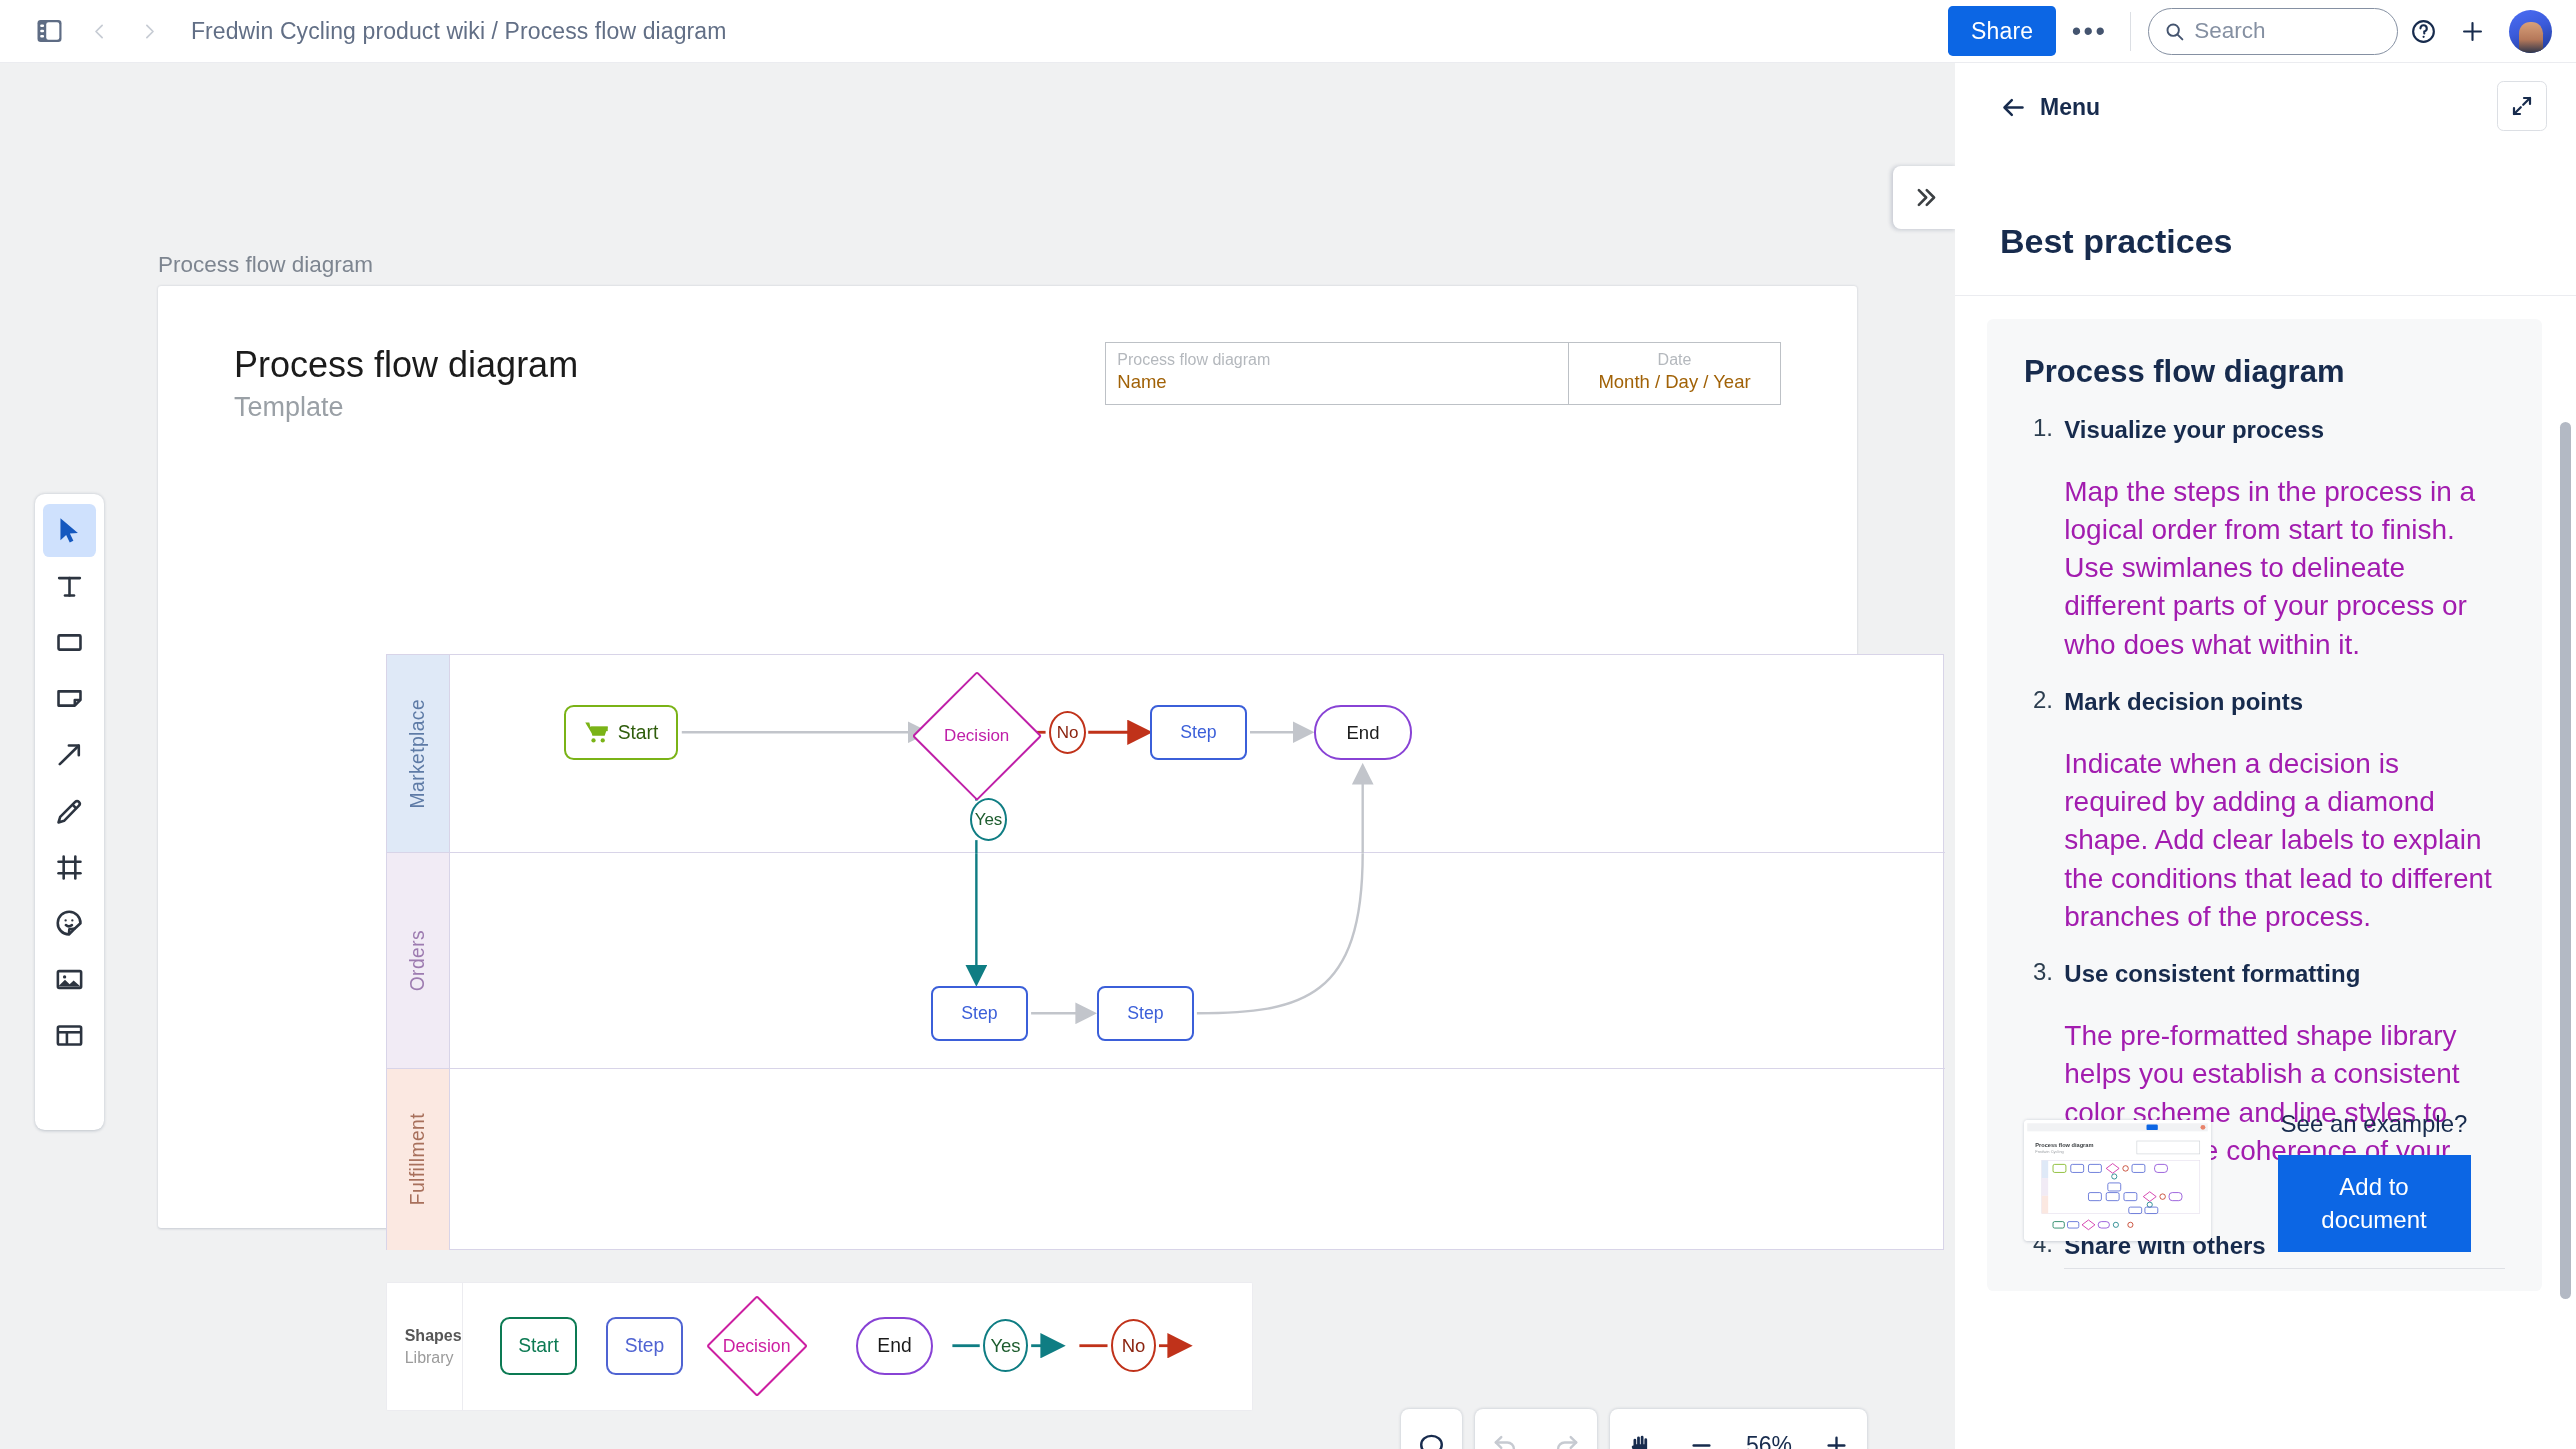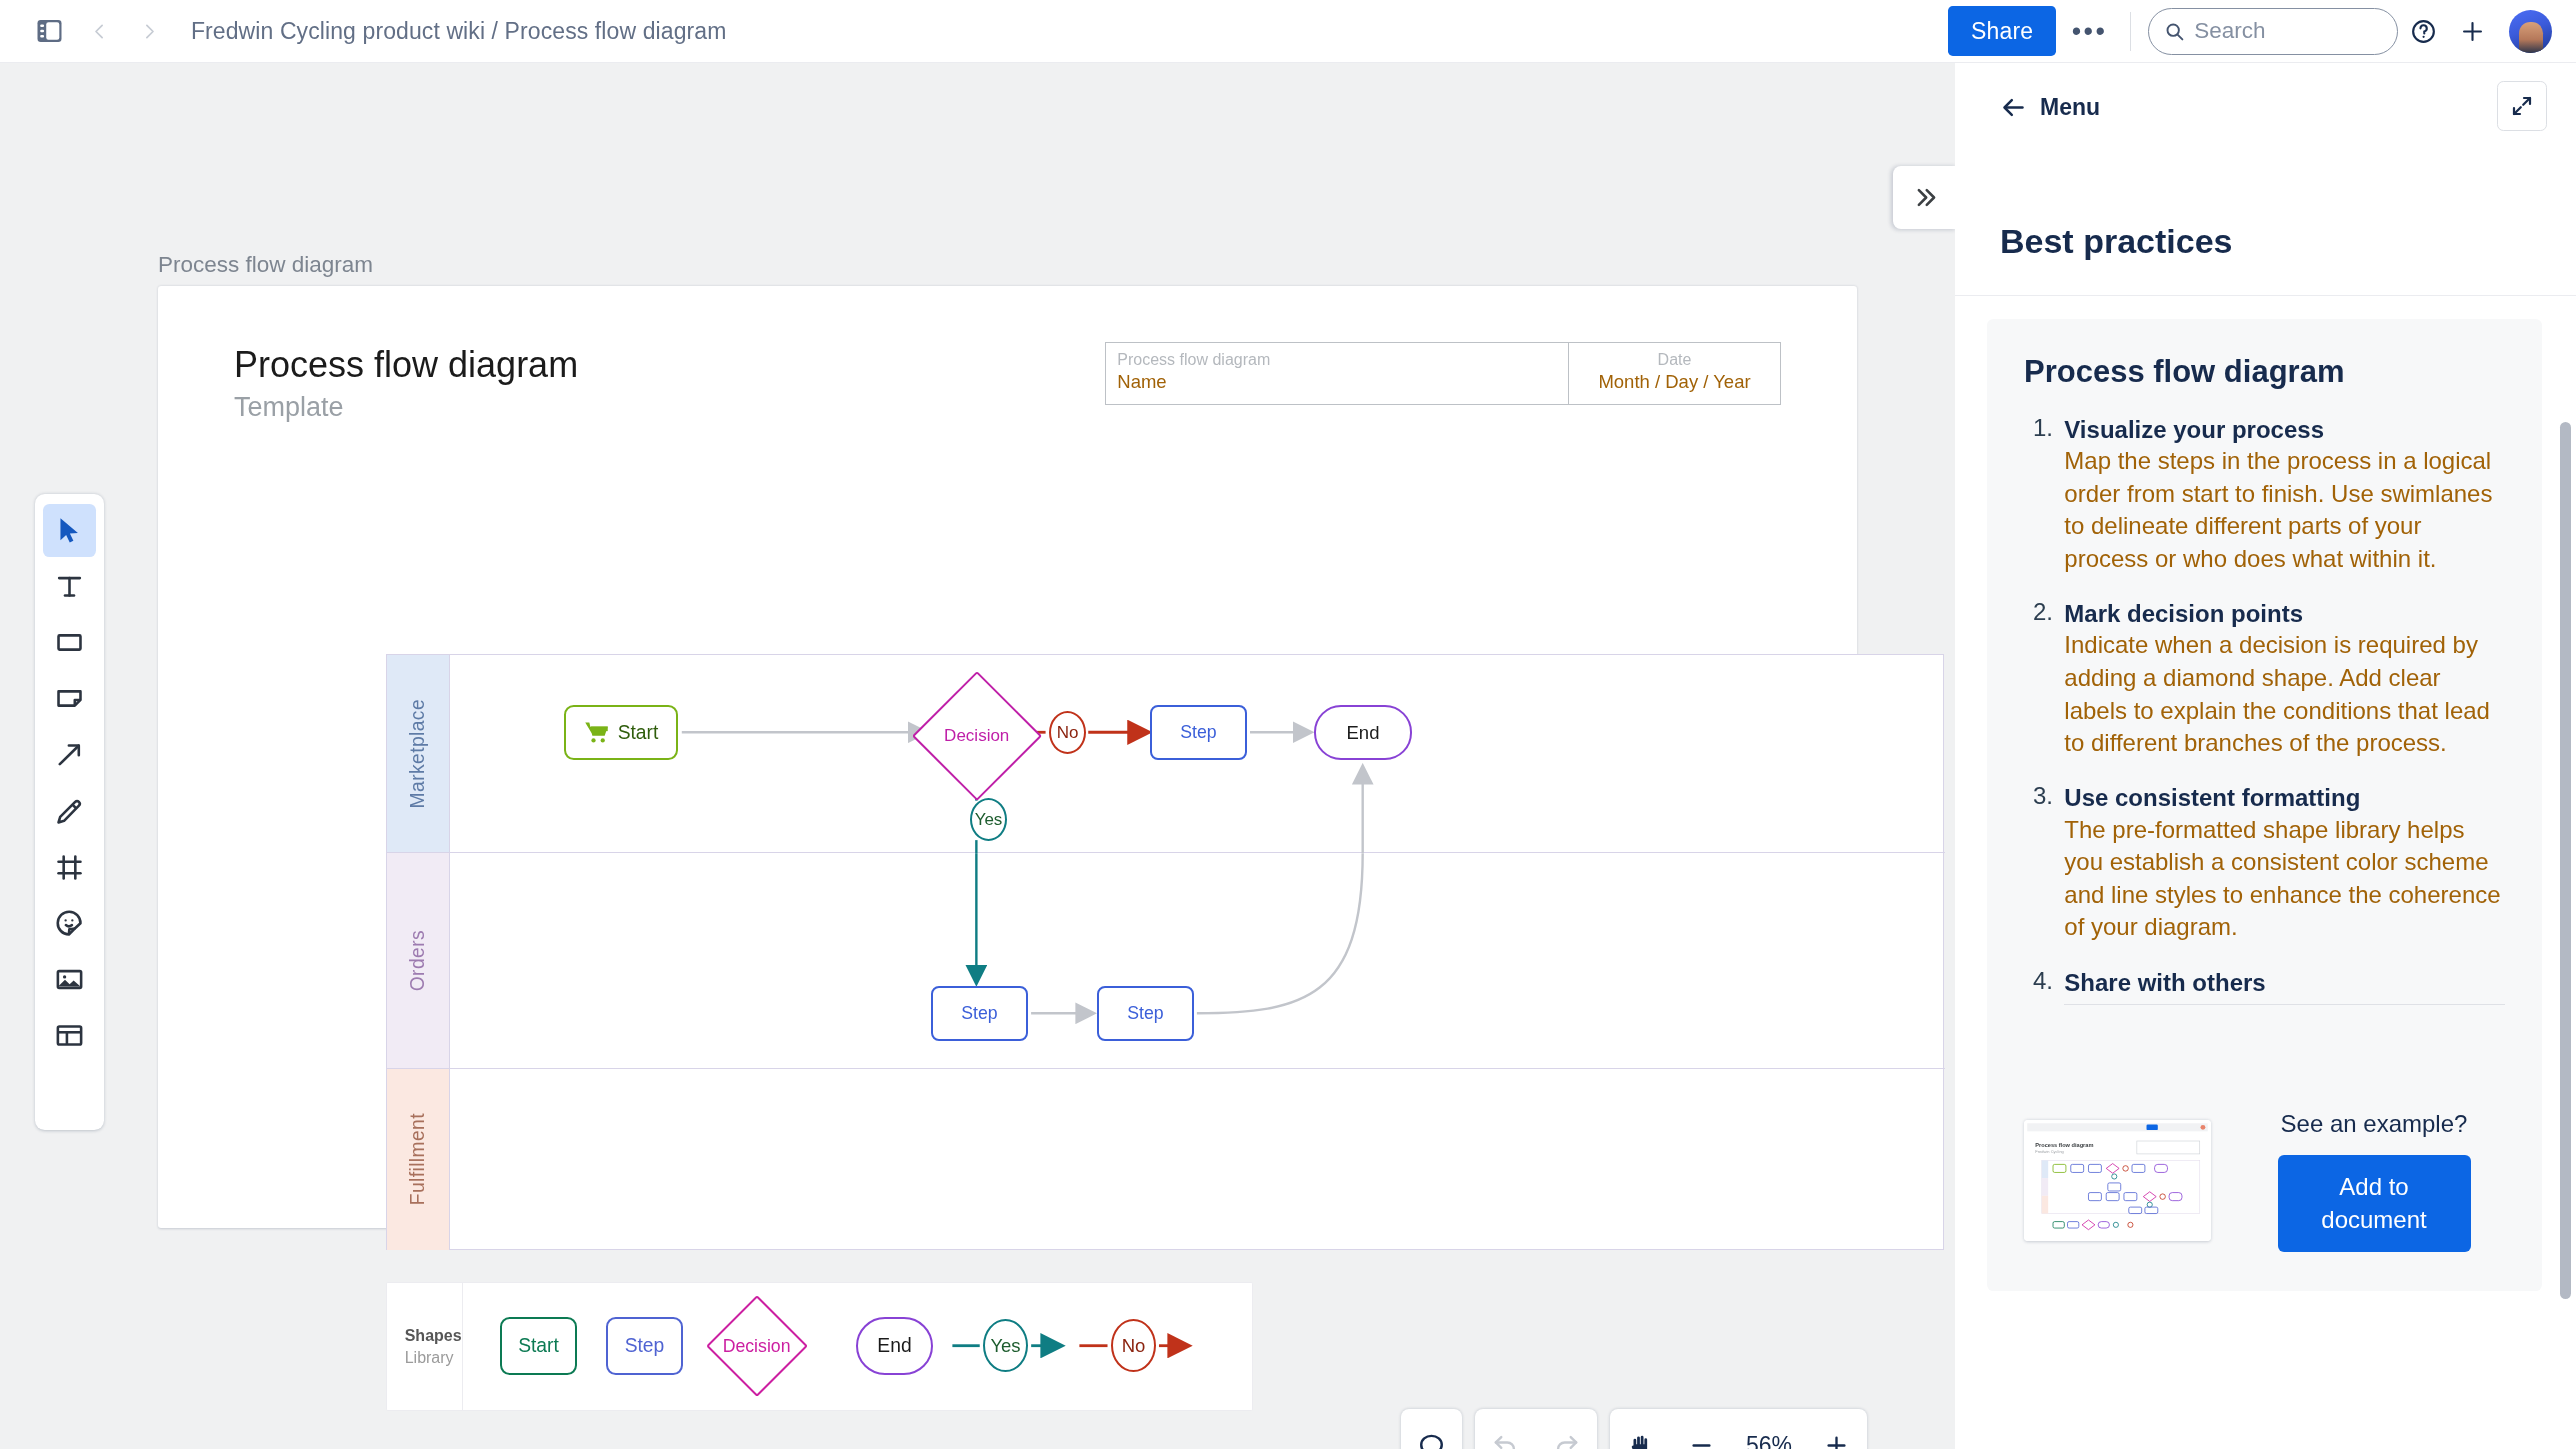--- a/index.html
+++ b/index.html
@@ -236,35 +236,35 @@
     position:absolute; left:32px; top:256px; width:555px; height:972px;
     background:#f7f8f9; border-radius:6.4px; padding:35px 37px 0 37px; overflow:hidden;
   }
   .card-h { font-size:31px; font-weight:bold; color:#172b4d; }
   .card-p { font-size:24px; color:#2c3e50; line-height:1.36; margin-top:16px; }
   .tips { margin-top:24px; padding-left:0; list-style:none; }
   .tip { display:flex; gap:11.3px; margin-bottom:22.5px; }
   .tip-num { font-size:24px; color:#2c3e50; width:29px; flex:none; text-align:right; }
   .tip-body { flex:1; }
   .tip-h { font-size:24px; font-weight:bold; color:#172b4d; line-height:1.3; }
-  .tip-p { font-size:24px; color:#a16207; line-height:1.36; }
+  .tip-p { font-size:28px; color:#a21caf; line-height:1.36;margin-top:28px; }
   .card-rule { height:0.8px; background:#dfe1e6; margin:6.4px 0 0 0; }
   .example-row {
     position:absolute; left:37px; bottom:39px; width:481px; display:flex;
     align-items:center; gap:32px;
   }
   .thumb {
     width:187px; height:121px; background:#fff; border-radius:4px;
     box-shadow:0 0.8px 3.2px rgba(9,30,66,.2); position:relative; overflow:hidden;
     flex:none; cursor:pointer;
   }
   .ex-right { flex:1; display:flex; flex-direction:column; align-items:center; gap:17.7px; }
   .ex-q { font-size:24px; color:#172b4d; }
   .add-btn {
-    background:#0c66e4; color:#fff; border:none; border-radius:6px;
+    background:#0c66e4; color:#fff; border:none; border-radius:0;
     font-size:24px; width:193px; padding:16px 16px; cursor:pointer; line-height:1.35;
   }
   .rp-scroll {
     position:absolute; right:4.8px; top:359px; width:11.3px; height:877px;
     background:#b3b9c4; border-radius:5.6px; cursor:pointer;
   }
 
   
   .collapse-tab {
     position:absolute; left:1893px; top:166px; width:63px; height:63px;

